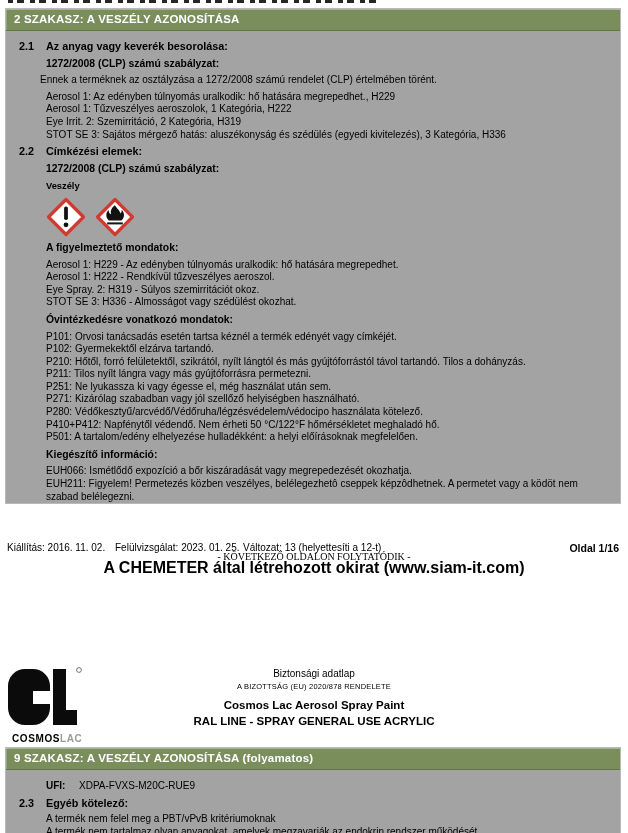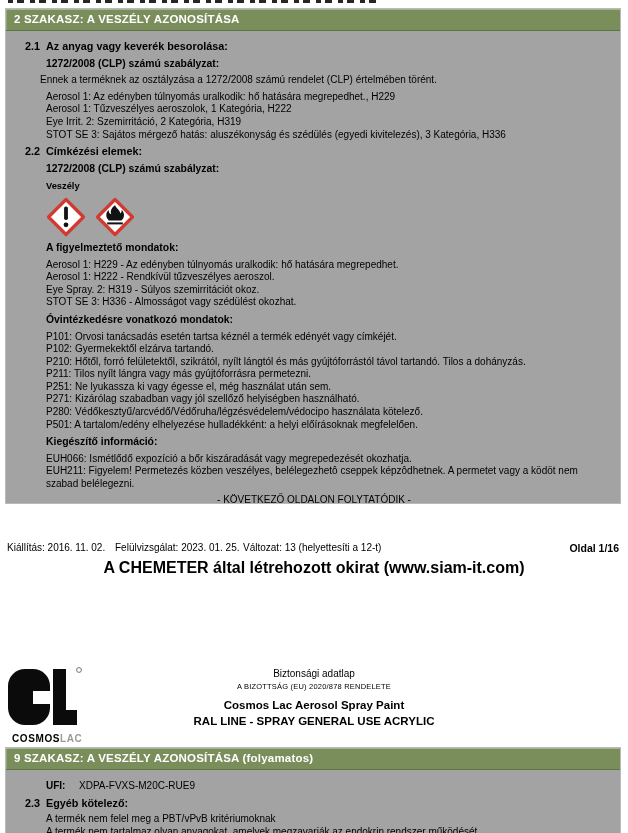--- a/index.html
+++ b/index.html
@@ -15,31 +15,31 @@
   .pagebox{position:absolute;left:5px;width:616px;border:1px solid var(--page-border);background:#a3a3a3;box-sizing:border-box;}
   #page1{top:8px;height:496px;overflow:hidden;}
   #page2box{top:747px;height:95px;border-bottom:none;}
 
   .sectionbar{background:var(--bar);border-bottom:1px solid var(--bar-border);
     box-shadow:inset 0 1px 0 rgba(255,255,255,.35), inset 1px 0 0 rgba(255,255,255,.2);
     color:#fff;font-weight:bold;font-size:11.5px;letter-spacing:.2px;padding:4px 8px 5px 8px;}
 
   .content{padding:5px 12px 0 13px;font-size:10px;line-height:12.6px;}
   .sec-row{display:flex;font-weight:bold;font-size:10.8px;margin-top:4px;}
-  .sec-num{width:27px;flex:0 0 27px;text-align:center;}
+  .sec-num{width:27px;flex:0 0 27px;}
   .h{font-weight:bold;font-size:10.4px;margin:5px 0 0 27px;}
   .lines{margin:4px 0 0 27px;}
   .lines div{white-space:normal;}
   .para{margin:4px 0 0 21px;}
   .signal{margin:5px 0 0 27px;font-weight:bold;font-size:9.3px;}
   .picto-row{display:flex;gap:9px;margin:4px 0 1px 27px;}
   .picto{width:40px;height:40px;}
 
   .center-line{position:absolute;left:0;width:628px;text-align:center;}
-  #continuation{top:494px;font-size:10px;}
+  #continuation{top:551px;font-size:10px;font-family:Liberation Serif, serif;}
   .footer-row{position:absolute;top:542px;left:0;width:628px;font-size:10px;}
   .footer-row .f1{position:absolute;left:7px;}
   .footer-row .f2{position:absolute;left:115px;}
   .footer-row .f3{position:absolute;left:243px;}
   .footer-row .f4{position:absolute;right:9px;font-weight:bold;font-size:10.5px;}
   #chemeter{top:559px;font-weight:bold;font-size:16px;}
 
   
   #logo{position:absolute;left:8px;top:666px;width:90px;}
   #logo .brand{font-size:10px;font-weight:bold;letter-spacing:.6px;margin-top:1px;margin-left:4px;}
@@ -107,20 +107,21 @@
 
       <div class="h">Óvintézkedésre vonatkozó mondatok:</div>
       <div class="lines">
           <div>P101: Orvosi tanácsadás esetén tartsa kéznél a termék edényét vagy címkéjét.</div>
           <div>P102: Gyermekektől elzárva tartandó.</div>
           <div>P210: Hőtől, forró felületektől, szikrától, nyílt lángtól és más gyújtóforrástól távol tartandó. Tilos a dohányzás.</div>
           <div>P211: Tilos nyílt lángra vagy más gyújtóforrásra permetezni.</div>
           <div>P251: Ne lyukassza ki vagy égesse el, még használat után sem.</div>
           <div>P271: Kizárólag szabadban vagy jól szellőző helyiségben használható.</div>
           <div>P280: Védőkesztyű/arcvédő/Védőruha/légzésvédelem/védocipo használata kötelező.</div>
+          <div>P410+P412: Napfénytől védendő. Nem érheti 50 °C/122°F hőmérsékletet meghaladó hő.</div>
           <div>P501: A tartalom/edény elhelyezése hulladékként: a helyi előírásoknak megfelelően.</div>
         </div>
 
       <div class="h">Kiegészítő információ:</div>
       <div class="lines">
           <div>EUH066: Ismétlődő expozíció a bőr kiszáradását vagy megrepedezését okozhatja.</div>
           <div>EUH211: Figyelem! Permetezés közben veszélyes, belélegezhetô cseppek képzôdhetnek. A permetet vagy a ködöt nem szabad belélegezni.</div>
         </div>
 
     </div>

